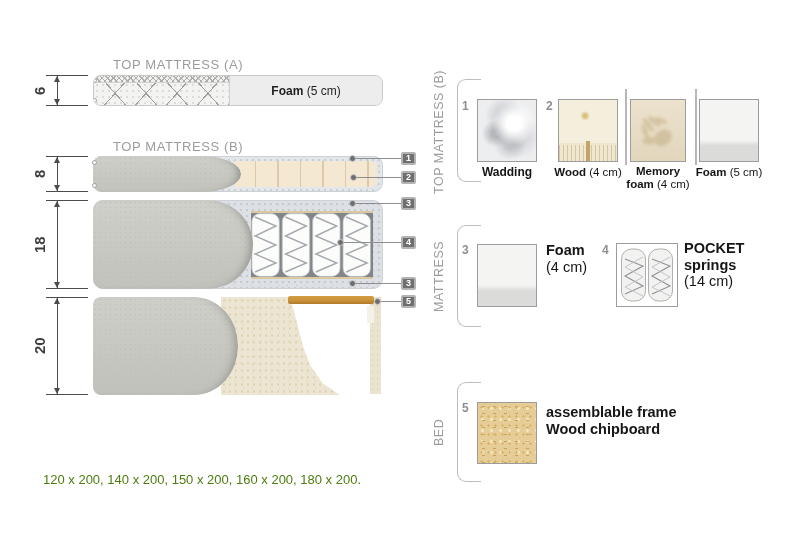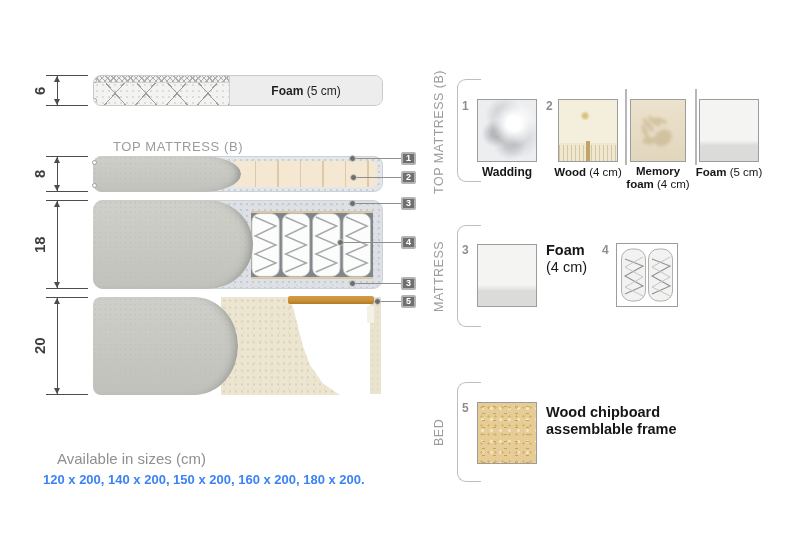--- a/index.html
+++ b/index.html
@@ -129,27 +129,28 @@
   .tex-chip{background:
     radial-gradient(#d9b56b 1px,transparent 1.2px),
     radial-gradient(#caa254 1px,transparent 1.2px),
     radial-gradient(#f4e6c0 1.2px,transparent 1.4px),
     var(--c-chipboard_tan,#e6cc96);
     background-size:7px 9px,11px 7px,9px 11px,auto;}
   .pocket-frame{background:#fff;padding:2px;}
 
   
   .foot1{position:absolute;font-size:15px;color:#909090;}
-  .foot2{position:absolute;font-size:13px;font-weight:700;color:#3b82f6;}
+  .foot2{position:absolute;font-size:13px;font-weight:400;color:#4d7c0f;}
 </style>
 </head>
 <body>
 
 <div id="stage">
 
+  <div class="diag-title" style="left:113px;top:57px;">TOP MATTRESS (A)</div>
 
   <div class="dim" style="top:75px;height:31px;">
     <span class="num">6</span>
     <i class="tick top"></i>
     <i class="tick bot"></i>
     <i class="vline"></i>
     <i class="arr up"></i>
     <i class="arr down"></i>
   </div>
 
@@ -319,27 +320,31 @@
         <path d="M6,13 L24,20 L6,30 L24,40 L6,48" fill="none" stroke="#8e9296" stroke-width="1.1"></path>
         <path d="M24,11 L6,21 L24,31 L6,41 L24,50" fill="none" stroke="#bcbfc1" stroke-width="0.9"></path>
       </g>
       <g transform="translate(27,0)">
         <rect x="2.5" y="3" width="24" height="52" rx="10" fill="#f2f2f1" stroke="#b0b0ae" stroke-width="1"></rect>
         <path d="M6,13 L24,20 L6,30 L24,40 L6,48" fill="none" stroke="#8e9296" stroke-width="1.1"></path>
         <path d="M24,11 L6,21 L24,31 L6,41 L24,50" fill="none" stroke="#bcbfc1" stroke-width="0.9"></path>
       </g>
     </svg>
   </div>
+  <div class="cap-lg" style="left:684px;top:240px;">
+    <div><span class="b">POCKET</span></div>
+    <div><span class="b">springs</span></div>
+    <div><span>(14 cm)</span></div>
+  </div>
 
   <div class="vlabel" style="left:431px;top:382px;height:100px;">BED</div>
   <div class="bracket" style="left:457px;top:382px;height:100px;"></div>
 
   <span class="pnum" style="left:462px;top:401px;">5</span>
   <div class="pimg tex-chip" style="left:477px;top:402px;width:60px;height:62px;"></div>
   <div class="cap-lg" style="left:546px;top:404px;line-height:17px;">
+    <div><span class="b">assemblable frame</span></div>
     <div><span class="b">Wood chipboard</span></div>
-    <div><span class="b">assemblable frame</span></div>
-  </div>
-
-  <div class="foot1" style="left:57px;top:450px;">Available in sizes (cm)</div>
+  </div>
+
   <div class="foot2" style="left:43px;top:472px;">120 x 200, 140 x 200, 150 x 200, 160 x 200, 180 x 200.</div>
 
 </div>
 
 </body></html>

